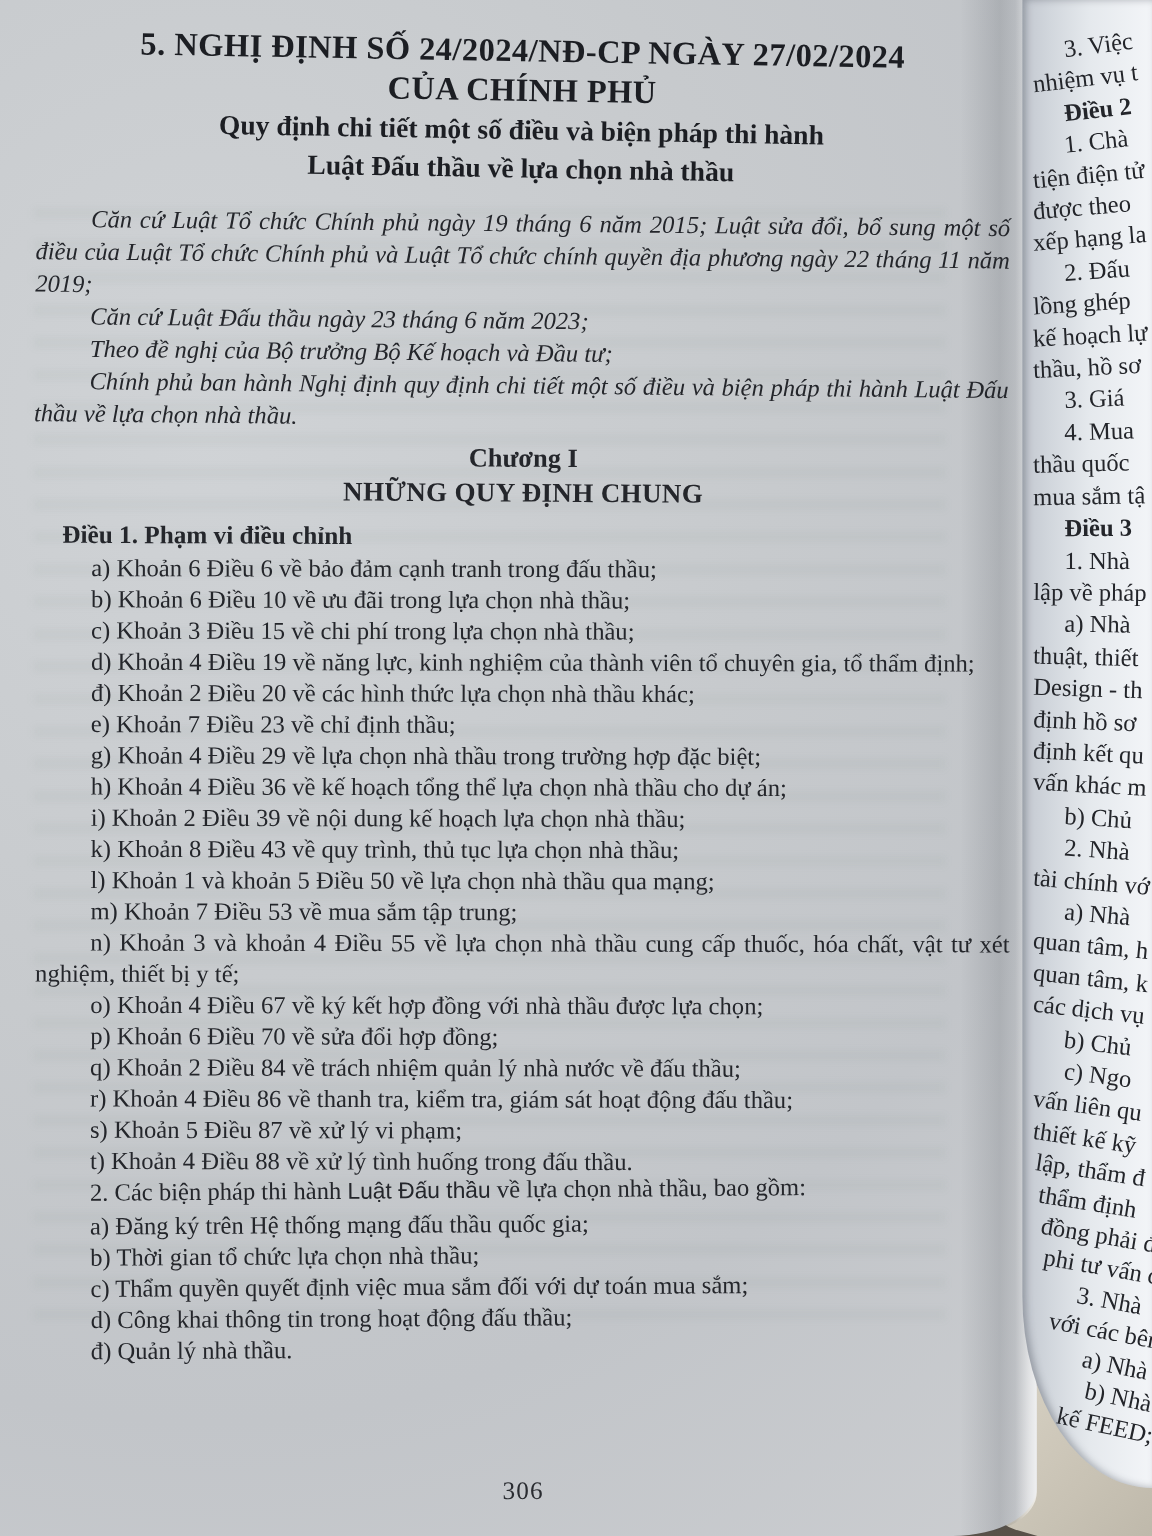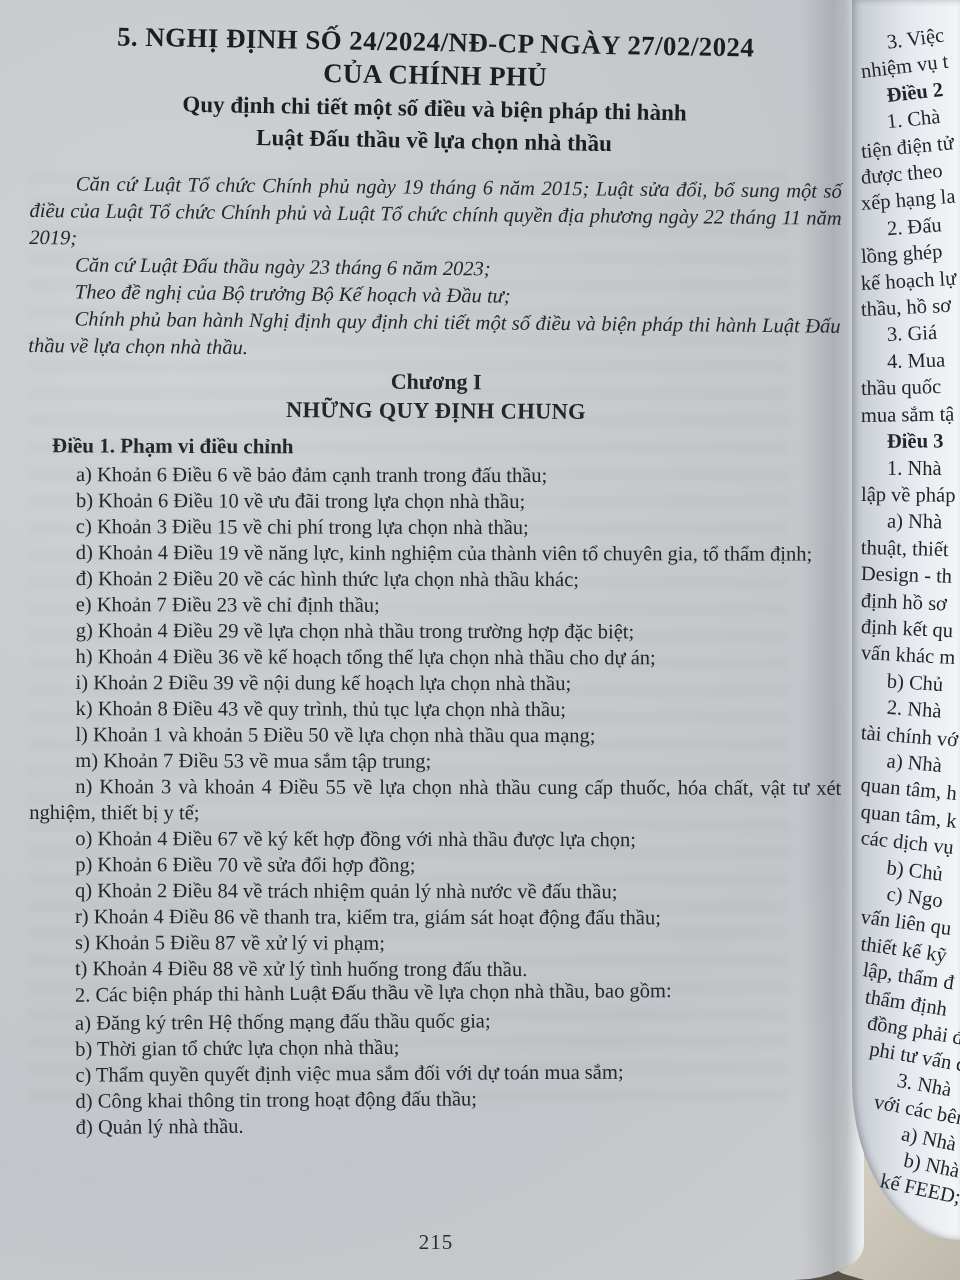--- a/index.html
+++ b/index.html
@@ -148,21 +148,21 @@
             <div class="item">a) Đăng ký trên Hệ thống mạng đấu thầu quốc gia;</div>
             <div class="item">b) Thời gian tổ chức lựa chọn nhà thầu;</div>
             <div class="item">c) Thẩm quyền quyết định việc mua sắm đối với dự toán mua sắm;</div>
             <div class="item">d) Công khai thông tin trong hoạt động đấu thầu;</div>
             <div class="item">đ) Quản lý nhà thầu.</div>
           </div>
       </div>
 
     </div>
 
-    <div class="page-number">215</div>
+    <div class="page-number">306</div>
   </div>
 
   <div class="page-right">
     <div id="next-lines">
         <div class="np-line np-indent" style="transform: translateX(0px) rotate(-7.2deg);">3. Việc</div>
         <div class="np-line" style="transform: translateX(0px) rotate(-6.75deg);">nhiệm vụ t</div>
         <div class="np-line np-bold np-indent" style="transform: translateX(0px) rotate(-6.3deg);">Điều 2</div>
         <div class="np-line np-indent" style="transform: translateX(0px) rotate(-5.85deg);">1. Chà</div>
         <div class="np-line" style="transform: translateX(0px) rotate(-5.4deg);">tiện điện tử</div>
         <div class="np-line" style="transform: translateX(0px) rotate(-4.95deg);">được theo</div>

